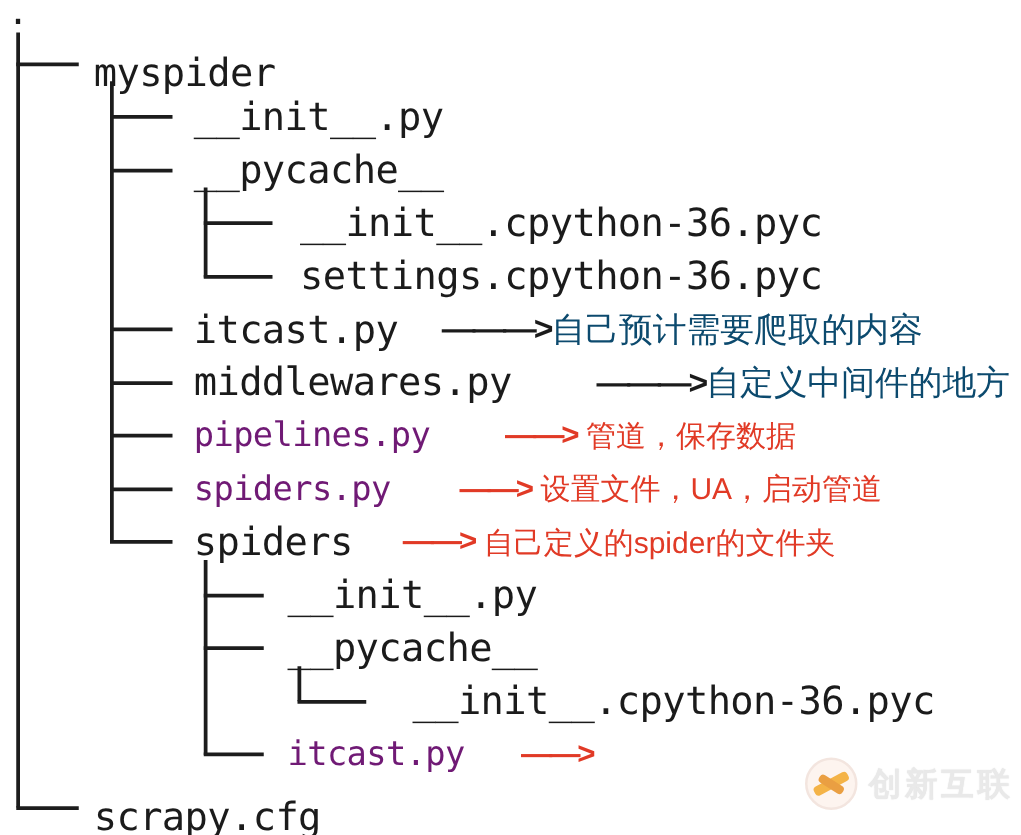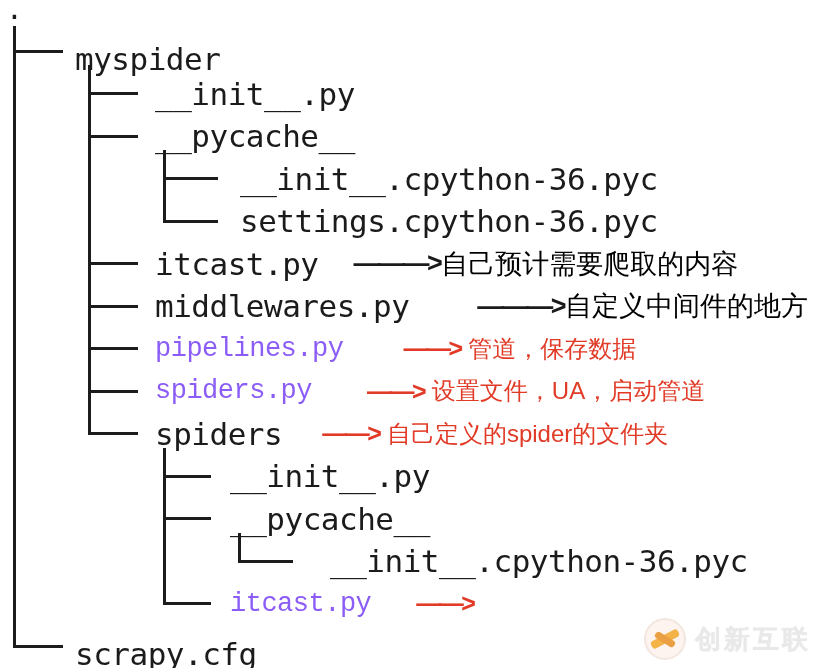--- a/index.html
+++ b/index.html
@@ -14,42 +14,42 @@
   .hline{position:absolute;height:3px;background:#1c1c1c;}
   
   .rows{position:absolute;inset:0;display:flex;flex-direction:column;}
   .row{height:42.5px;display:flex;align-items:center;white-space:pre;}
   .row.root{height:30px;align-items:flex-start;}
   .fname{
     font-family:"DejaVu Sans Mono", monospace;
     font-size:31px;color:#1b1b1b;letter-spacing:-0.5px;
   }
   .root .fname{font-size:28px;line-height:20px;}
-  .red .fname, .fname.red{color:#8b5cf6;font-size:27px;font-family:Liberation Mono, monospace;}
+  .red .fname, .fname.red{color:#701a75;font-size:27px;}
   .ann{display:inline-flex;align-items:center;white-space:pre;}
   .arrow{
     font-family:"Liberation Sans", sans-serif;
     font-size:27px;color:#1b1b1b;letter-spacing:-2.5px;font-weight:600;
     padding-right:1px;
   }
   .ann-text{
     font-family:"Liberation Sans", sans-serif;
-    font-size:27px;color:#000000;white-space:pre;
+    font-size:27px;color:#0c4a6e;white-space:pre;
   }
   .ann.red .arrow,.ann.red .ann-text{color:#e13a26;}
   .ann.red .arrow{font-size:25px;}
   .ann.red .ann-text{font-size:24px;}
   
   .m6{margin-left:6px;}  .m75{margin-left:75px;margin-top:16px;} .m155{margin-left:155px;}
   .m240{margin-left:240px;} .m230{margin-left:230px;} .m330{margin-left:330px;}
   .g35{margin-left:35px;} .g68{margin-left:68px;} .g60{margin-left:60px;}
   .g55{margin-left:55px;} .g40{margin-left:40px;} .g45{margin-left:45px;}
   
   .watermark{
-    position:absolute;right:6px;bottom:8px;
+    position:absolute;right:6px;bottom:20px;
     display:flex;align-items:center;gap:9px;opacity:0.9;
   }
   .wm-badge{
     width:38px;height:38px;border-radius:50%;
     background:#fdf3ee;border:2px solid #f2e3dc;
     position:relative;flex:0 0 auto;
   }
   .wm-badge .bar{position:absolute;border-radius:3px;}
   .wm-badge .bar1{
     width:30px;height:8px;background:#f3ab34;

